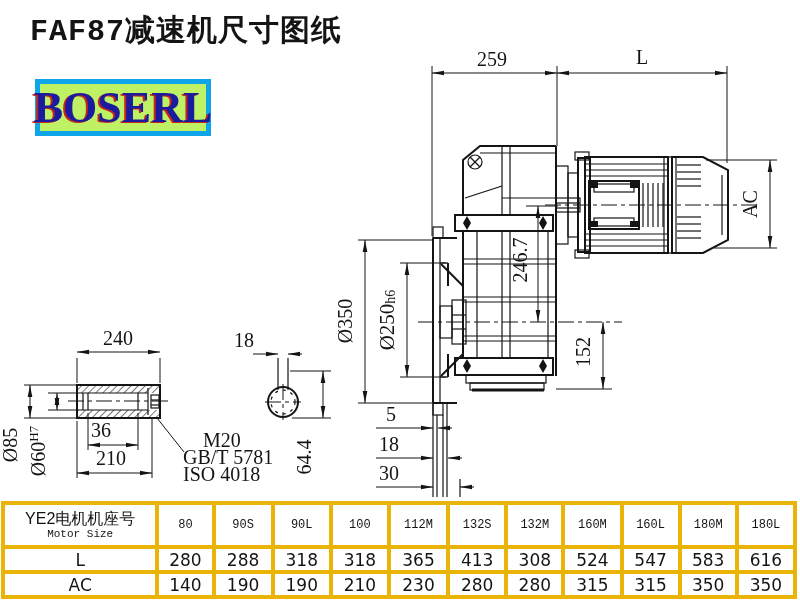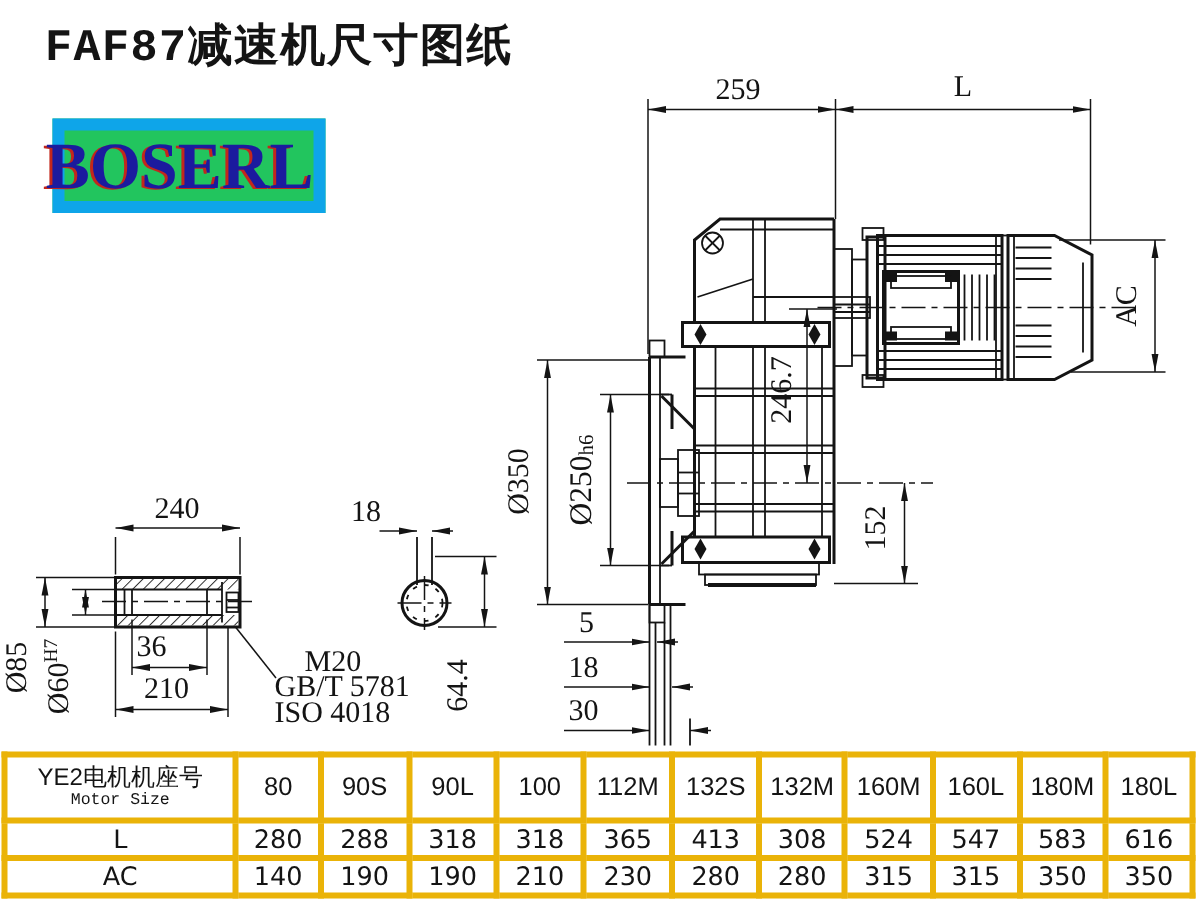--- a/index.html
+++ b/index.html
@@ -1,40 +1,40 @@
 <!DOCTYPE html>
 <html><head>
 <meta charset="utf-8">
 <style>
   html,body{margin:0;padding:0;}
   body{width:800px;height:614px;background:#ffffff;position:relative;overflow:hidden;
        font-family:"Liberation Sans",sans-serif;color:#141414;}
   .page-title{position:absolute;left:30px;top:10px;font-size:30px;font-weight:bold;
        letter-spacing:1px;font-family:Liberation Mono, monospace;}
   .logo-box{position:absolute;left:35px;top:79px;width:166px;height:47px;
-       border:8px solid #0ea5e9;background:#22c55e;display:flex;align-items:center;justify-content:flex-end;}
+       border:5px solid #0ea5e9;background:#bef264;display:flex;align-items:center;justify-content:center;}
   .logo-text{font-family:"Liberation Serif",serif;font-weight:bold;font-size:44px;line-height:1;
        color:#1b1b9e;text-shadow:-2px 1px 0 #c3271c;}
   svg{position:absolute;left:0;top:0;}
   svg text{font-family:"Liberation Serif",serif;font-size:20px;fill:#141414;}
   .d  {stroke:#141414;stroke-width:1;fill:none;}
   .o1 {stroke:#141414;stroke-width:1.2;fill:none;}
   .o2 {stroke:#141414;stroke-width:2;fill:none;}
   .o3 {stroke:#141414;stroke-width:2.8;fill:none;}
   .cl {stroke:#141414;stroke-width:1;fill:none;stroke-dasharray:16 4 4 4;}
   .dim-table{position:absolute;left:1px;top:501px;width:796px;border-collapse:collapse;
        table-layout:fixed;background:#fff;}
   .dim-table td,.dim-table th{border:4px solid #eab308;text-align:center;vertical-align:middle;
        padding:0;font-weight:normal;overflow:hidden;white-space:nowrap;}
   .dim-table{border:3px solid #111;}
   .hdr-row td{height:40px;}
   .val-row td{height:21px;font-size:17px;font-family:"DejaVu Sans",sans-serif;}
   .hdr-cn{font-size:16px;line-height:1.15;}
   .hdr-en{font-size:11px;font-family:Liberation Mono, monospace;line-height:1.1;}
-  .col-label{font-size:17px;font-family:Liberation Sans, sans-serif;}
+  .col-label{font-size:12px;font-family:Liberation Mono, monospace;}
 </style>
 </head>
 <body>
 
 <div class="page-title">FAF87减速机尺寸图纸</div>
 
 <div class="logo-box">
   <span class="logo-text">BOSERL</span>
 </div>
 

